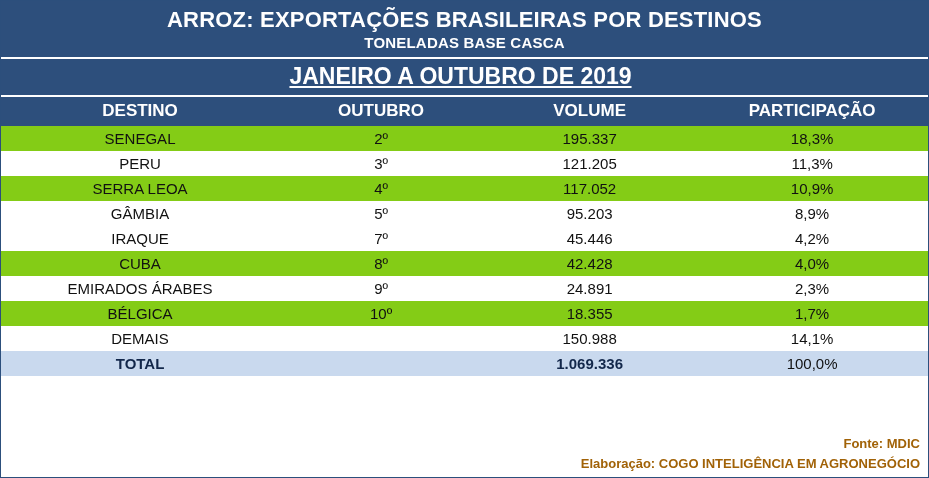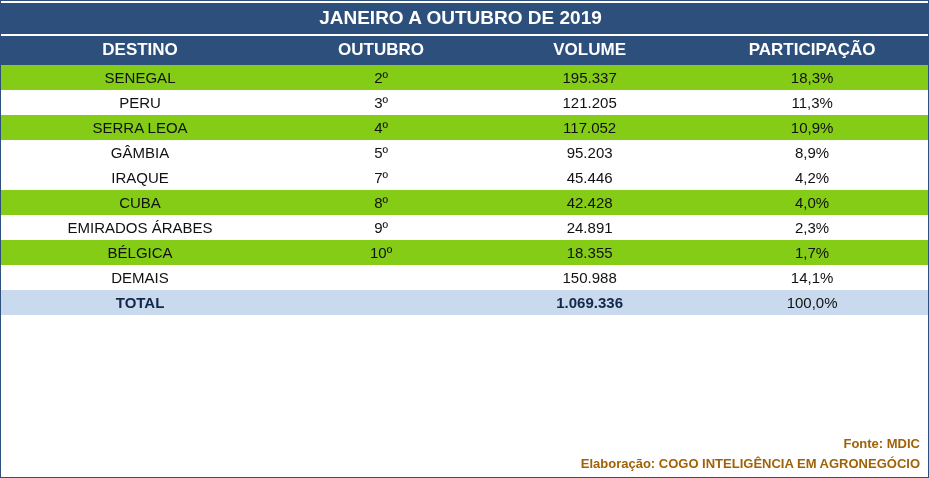--- a/index.html
+++ b/index.html
@@ -38,24 +38,25 @@
     font-size: 15px;
     font-weight: bold;
     letter-spacing: 0.2px;
     padding-top: 2px;
     padding-bottom: 2px;
   }
   .period-bar {
     background: #2d4f7c;
     color: #ffffff;
     text-align: center;
-    font-size: 19px;
+    font-size: 23px;
     font-weight: bold;
     border-top: 2px solid #ffffff;
     padding: 4px 8px 5px 0;
+    text-decoration: underline;
   }
   table {
     border-collapse: collapse;
     width: 100%;
     table-layout: fixed;
   }
   thead th {
     background: #2d4f7c;
     color: #ffffff;
     font-size: 17px;
@@ -99,20 +100,24 @@
     color: #a16207;
     line-height: 1.5;
   }
   .src-label { }
 </style>
 </head>
 <body>
 
 <div class="table-wrap">
 
+  <div class="title-bar">
+    <div class="title-main">ARROZ: EXPORTAÇÕES BRASILEIRAS POR DESTINOS</div>
+    <div class="title-sub">TONELADAS BASE CASCA</div>
+  </div>
 
   <div class="period-bar">JANEIRO A OUTUBRO DE 2019</div>
 
   <table>
     <thead>
       <tr>
         <th class="col-destino">DESTINO</th>
         <th class="col-ranking">OUTUBRO</th>
         <th class="col-volume">VOLUME</th>
         <th class="col-part">PARTICIPAÇÃO</th>

